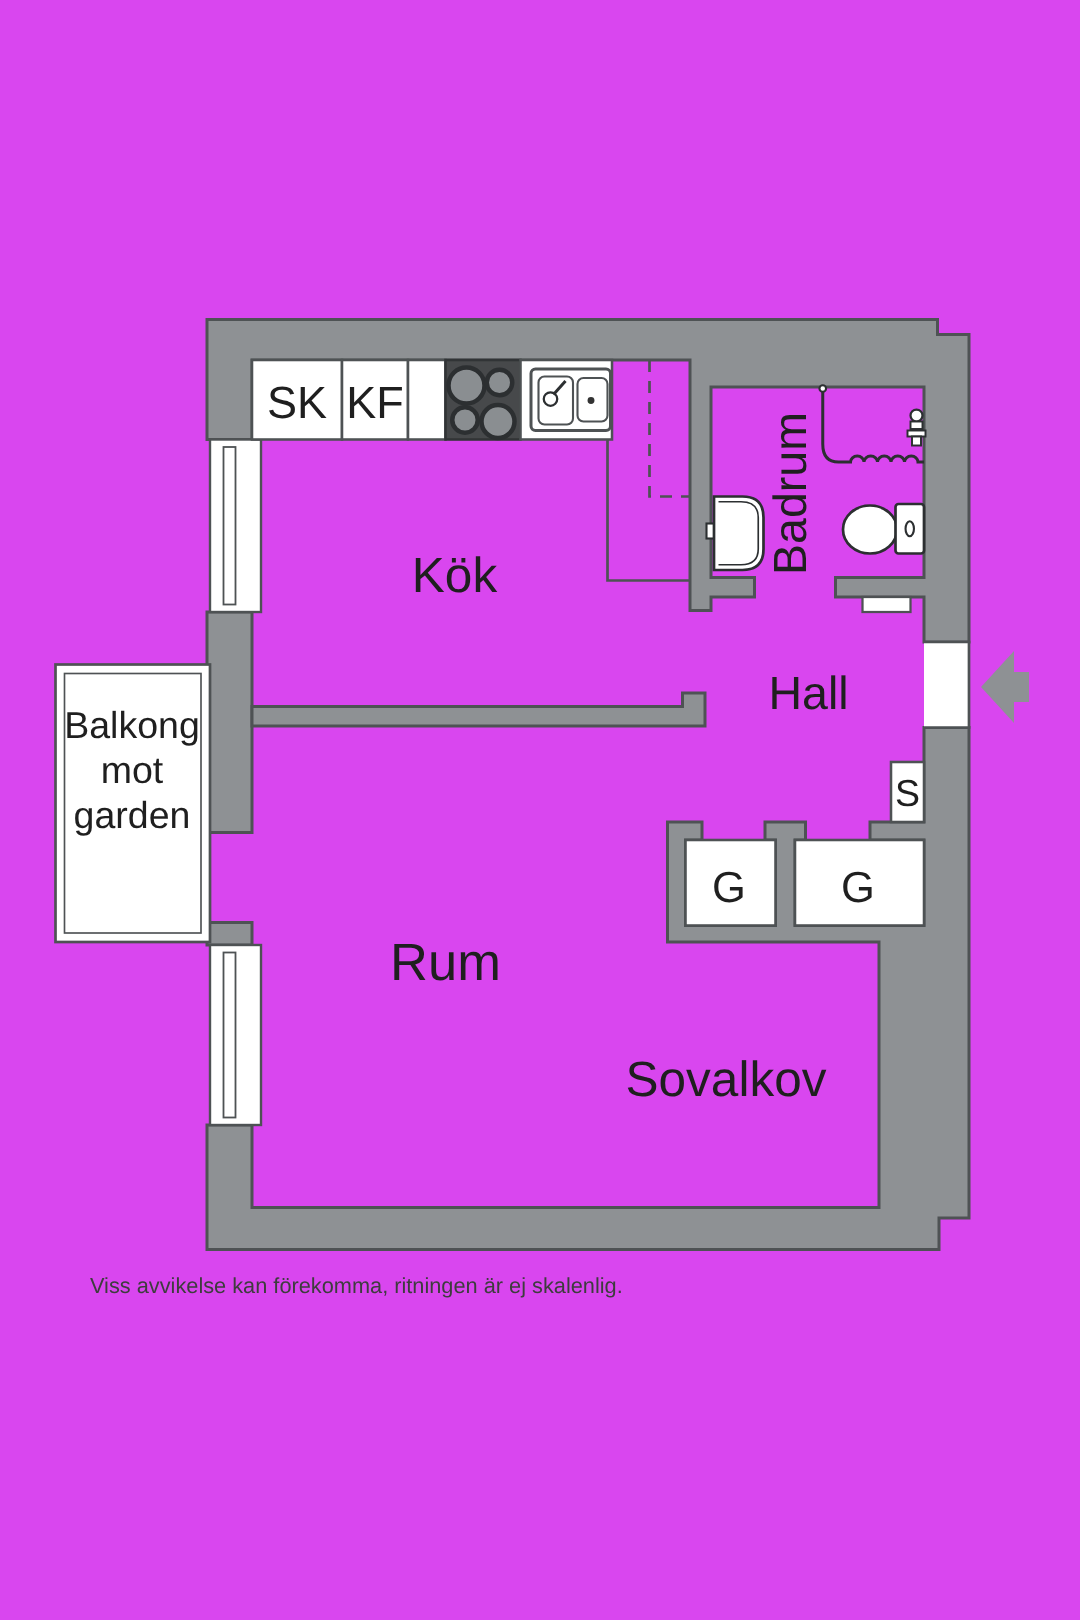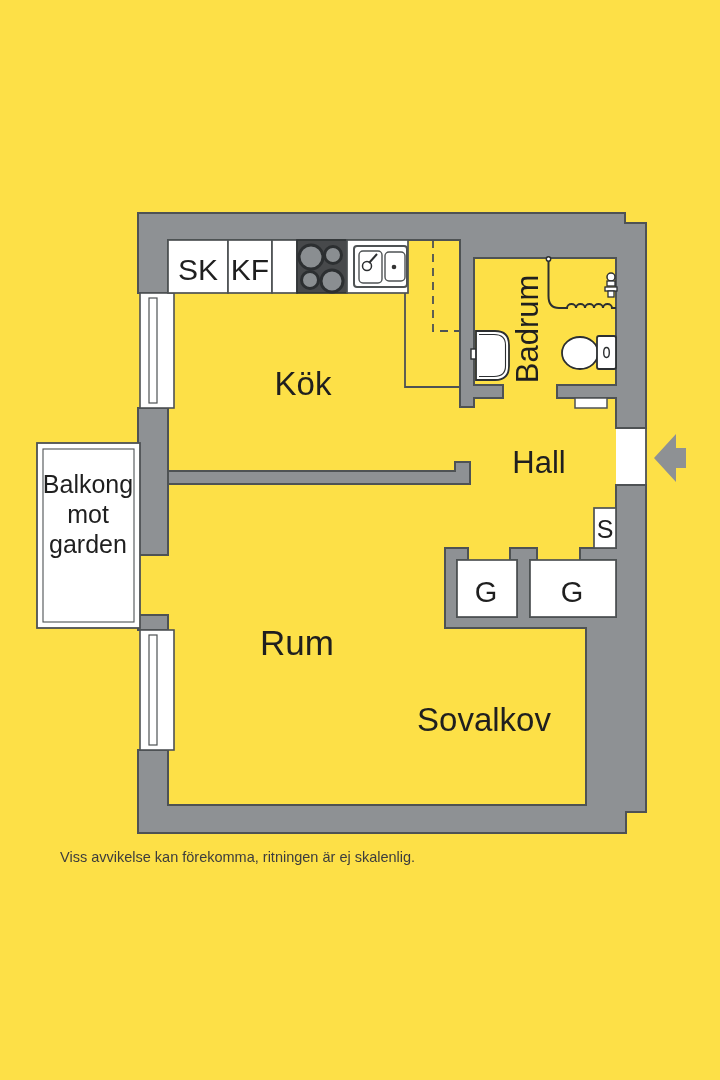--- a/index.html
+++ b/index.html
@@ -1,20 +1,20 @@
 <!DOCTYPE html>
 <html><head>
 <meta charset="utf-8">
 <style>
   html, body { margin: 0; padding: 0; background: #ffffff; }
   .canvas {
     position: relative;
     width: 720px;
     height: 1080px;
-    background: #fde047;
+    background: #d946ef;
     overflow: hidden;
     font-family: "Liberation Sans", sans-serif;
   }
   svg text {
     fill: #1f1f1f;
     font-family: "Liberation Sans", sans-serif;
   }
   svg .disclaimer { fill: #3d3d3d; }
 </style>
 </head>

